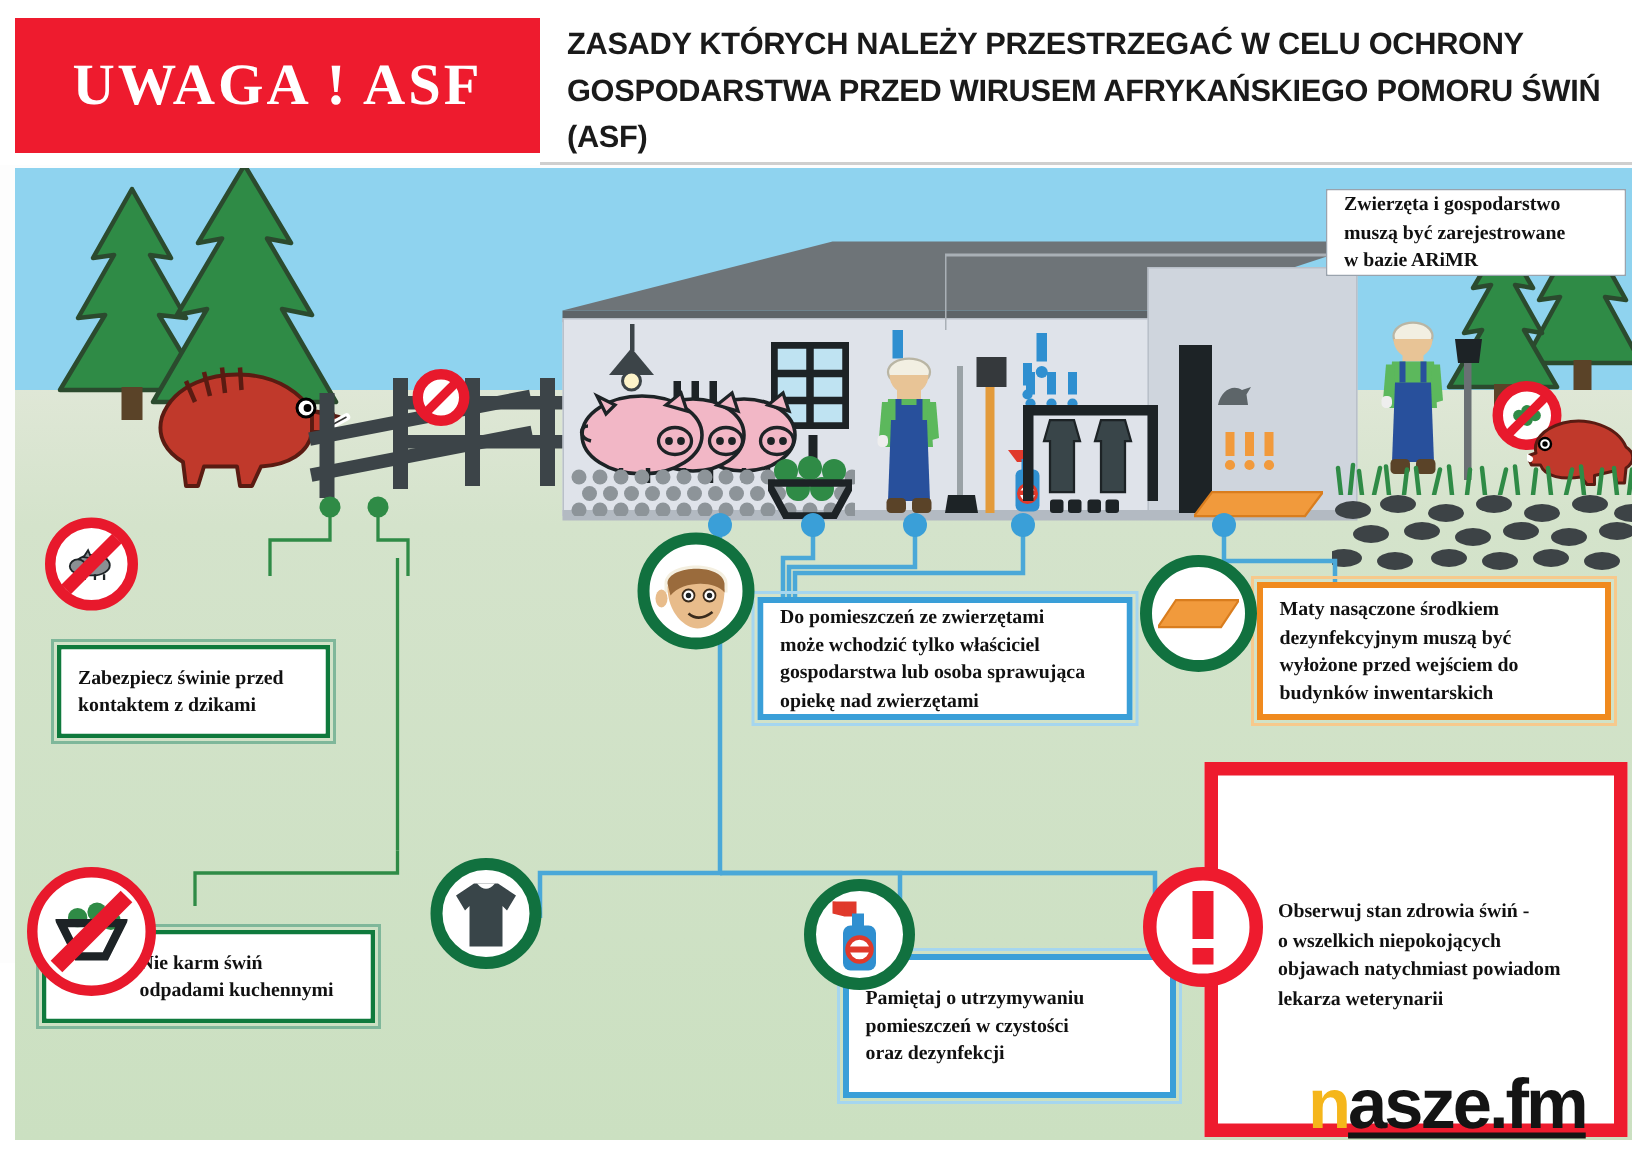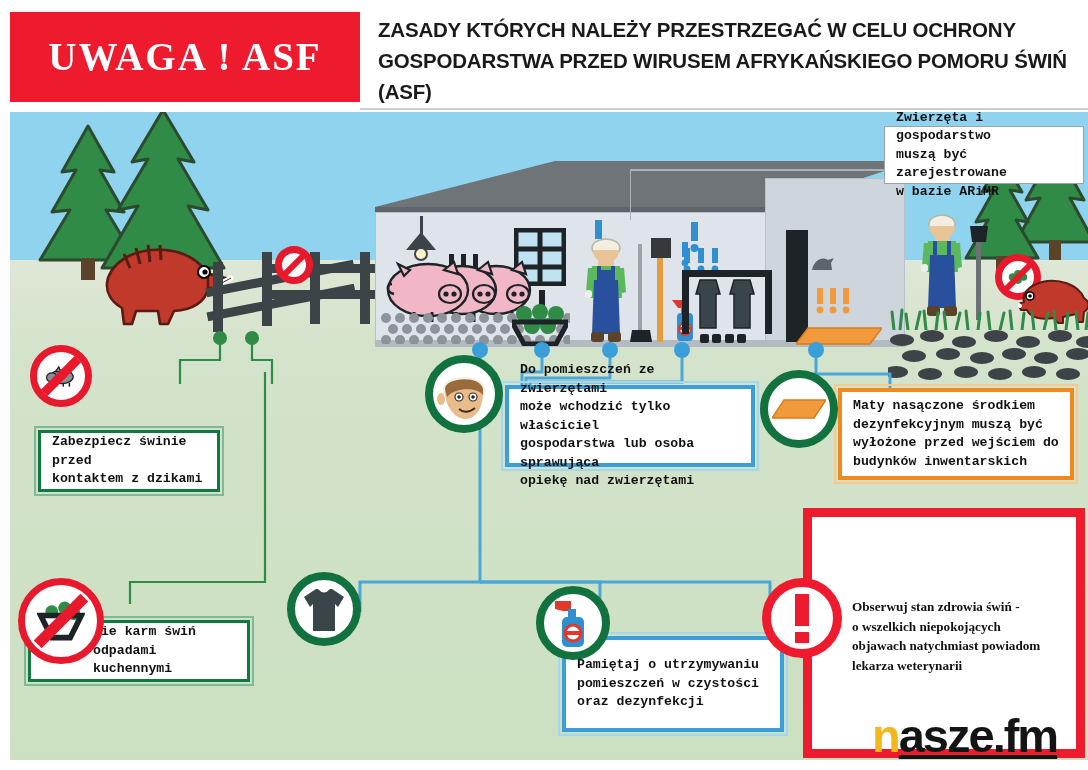--- a/index.html
+++ b/index.html
@@ -49,21 +49,21 @@
   .noSign .bar { position:absolute; left:50%; top:50%; background:#e8192c; transform-origin:center;
                  transform:translate(-50%,-50%) rotate(-45deg); }
 
   
   .callout { position:absolute; background:#ffffff; }
   .callout .inner {
     position:absolute; inset:0; background:#ffffff;
     display:flex; align-items:center;
   }
   .callout .txt {
-    font-family:Liberation Mono, monospace; font-weight:700;
+    font-family:Liberation Serif, serif; font-weight:700;
     font-size:13.2px; line-height:18.5px; color:#111111;
     padding:7px 10px 7px 11px; white-space:pre-line;
   }
   .c-green { border:3px solid #0f7a3d; outline:2px solid #7fb79a; outline-offset:2px;margin-top:18px; }
   .c-blue  { border:4px solid #3a9fd8; outline:2px solid #a5d6ef; outline-offset:2px; }
   .c-orange{ border:4px solid #f08a1e; outline:2px solid #f7c98c; outline-offset:2px; }
   .c-plain { border:1px solid #9aa3ad; }
 
   
   .badge { position:absolute; border-radius:50%; background:#ffffff; display:flex;
@@ -585,21 +585,21 @@
         <g stroke="#1d2326" stroke-width="2">
             <line x1="15" y1="23" x2="15" y2="28"></line>
             <line x1="24" y1="23" x2="24" y2="28"></line>
             <line x1="32" y1="23" x2="32" y2="28"></line>
           </g>
       </svg>
     </div>
     <div class="bar" style="width:48px; height:9px;"></div>
   </div>
 
-  <div class="callout c-blue" style="left:505px; top:385px; width:250px; height:82px; z-index:5;">
+  <div class="callout c-blue" style="left:505px; top:398px; width:250px; height:82px; z-index:5;">
     <div class="inner">
         <div class="txt">Do pomieszczeń ze zwierzętami
 może wchodzić tylko właściciel
 gospodarstwa lub osoba sprawująca
 opiekę nad zwierzętami</div>
       </div>
   </div>
   <div class="badge badge-green" style="left:425px; top:355px; width:78px; height:78px;">
     <svg width="58" height="58" viewBox="0 0 58 58">
       <circle cx="29" cy="29" r="28" fill="#fff"></circle>

